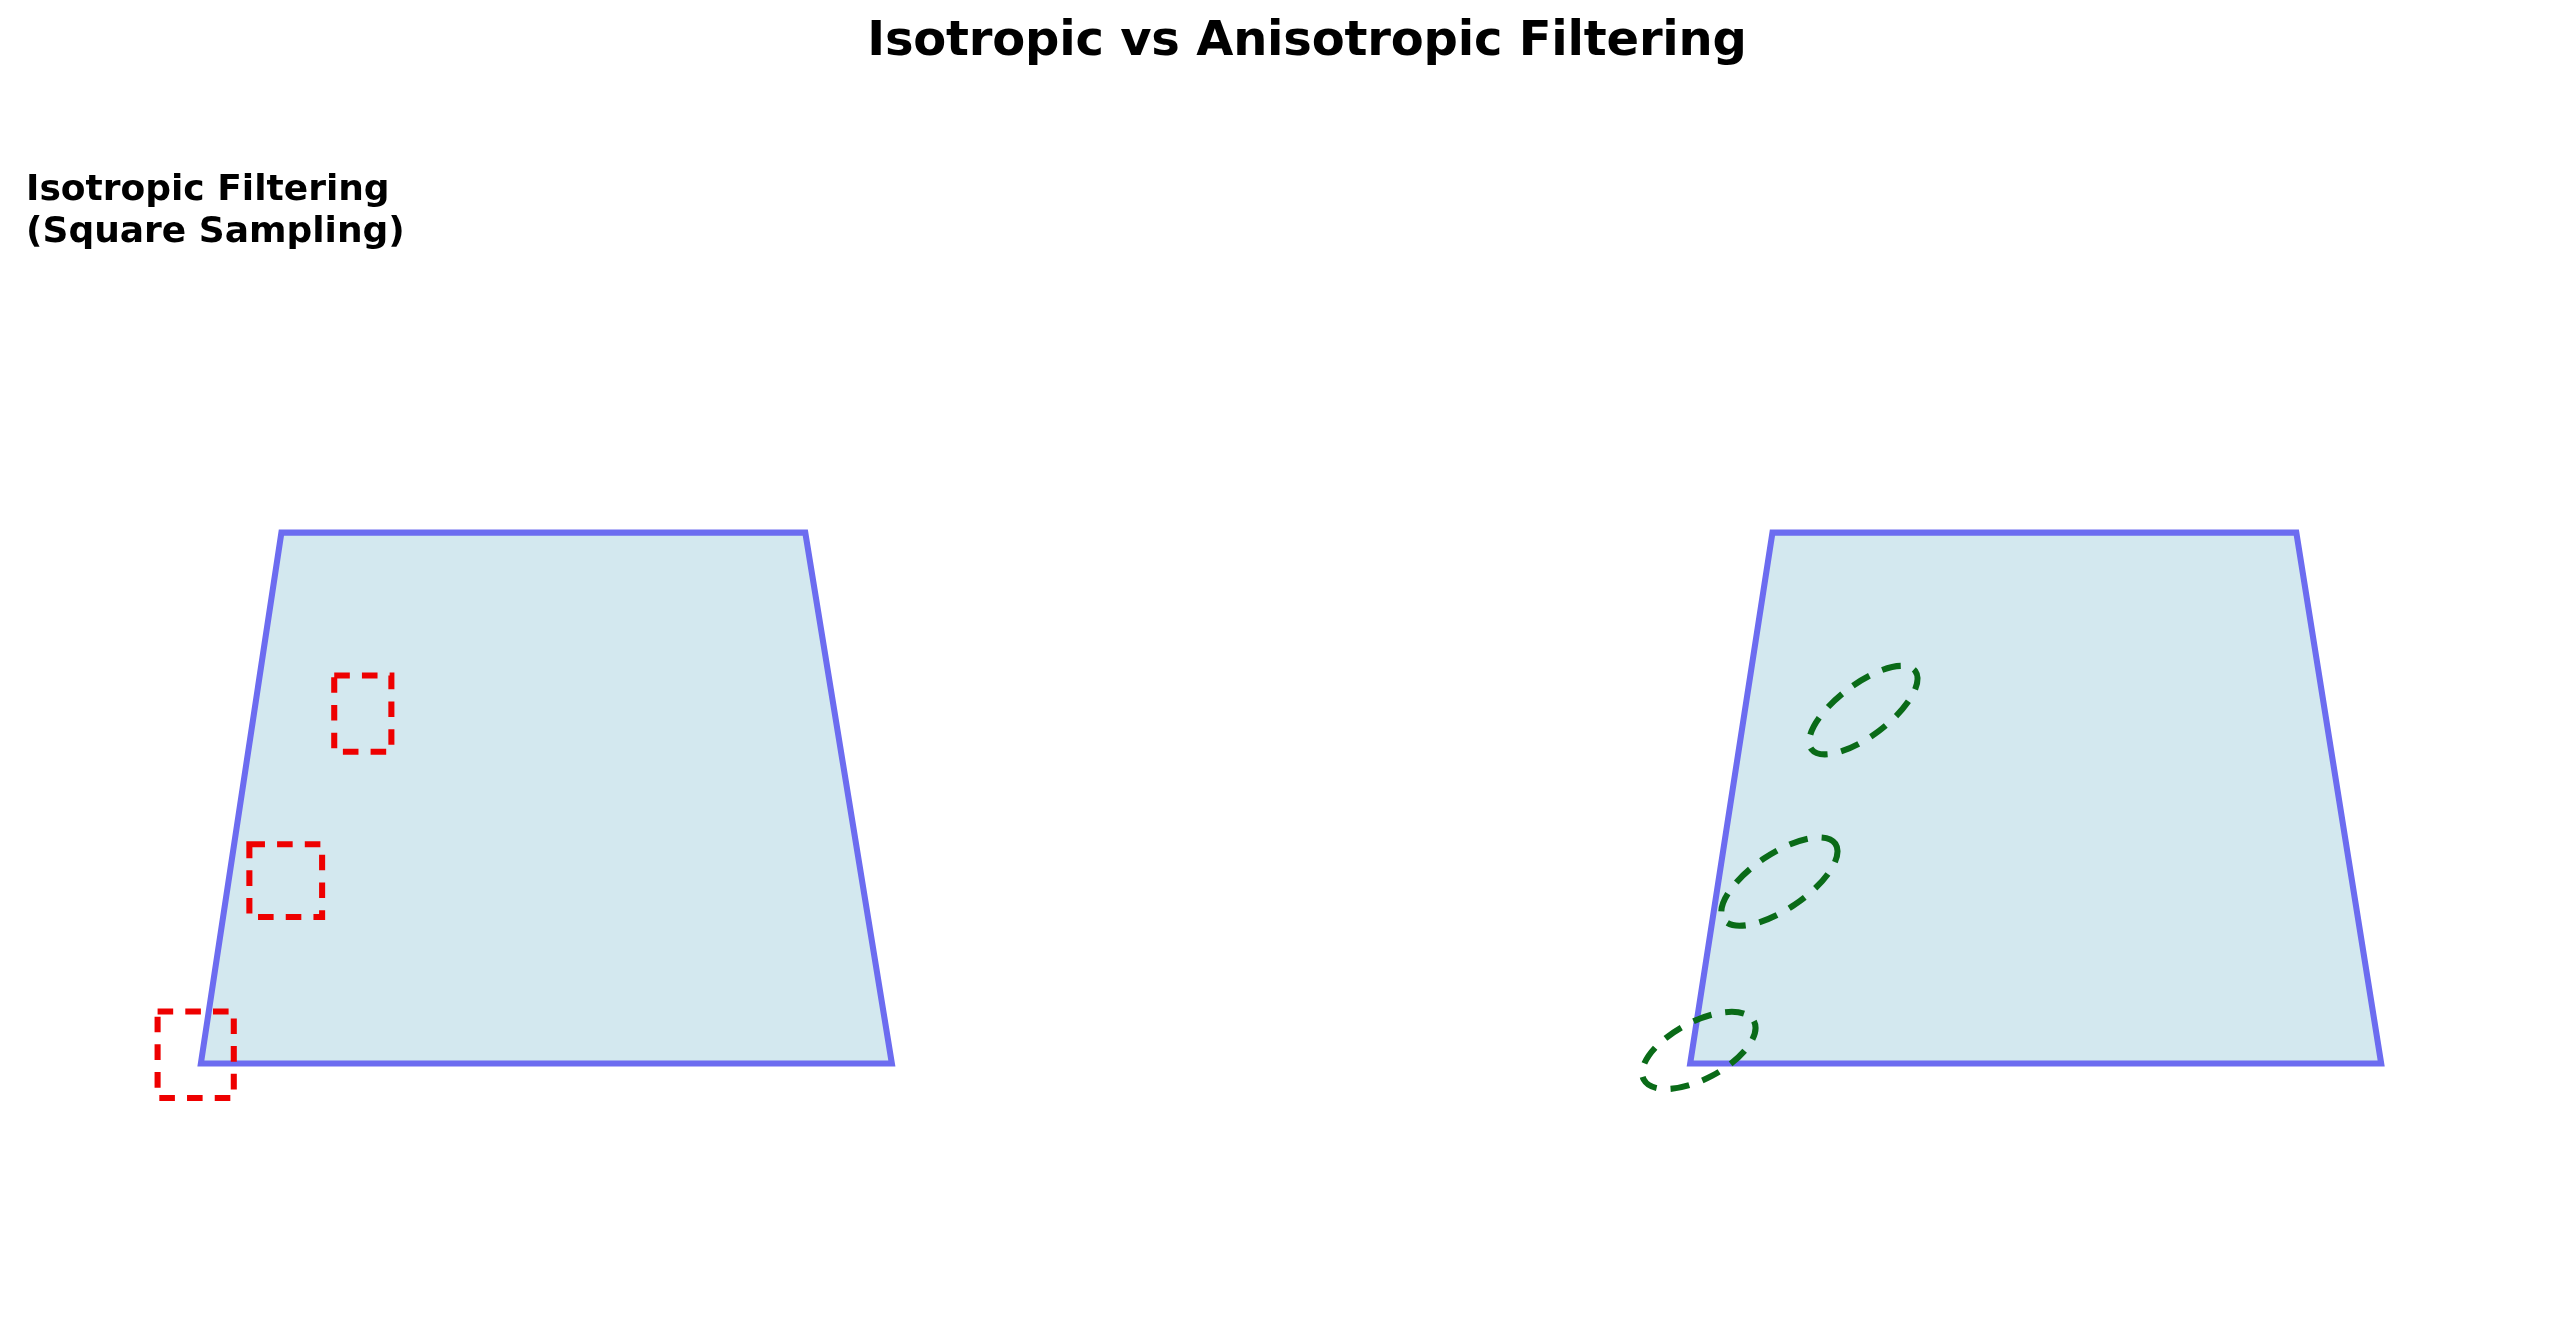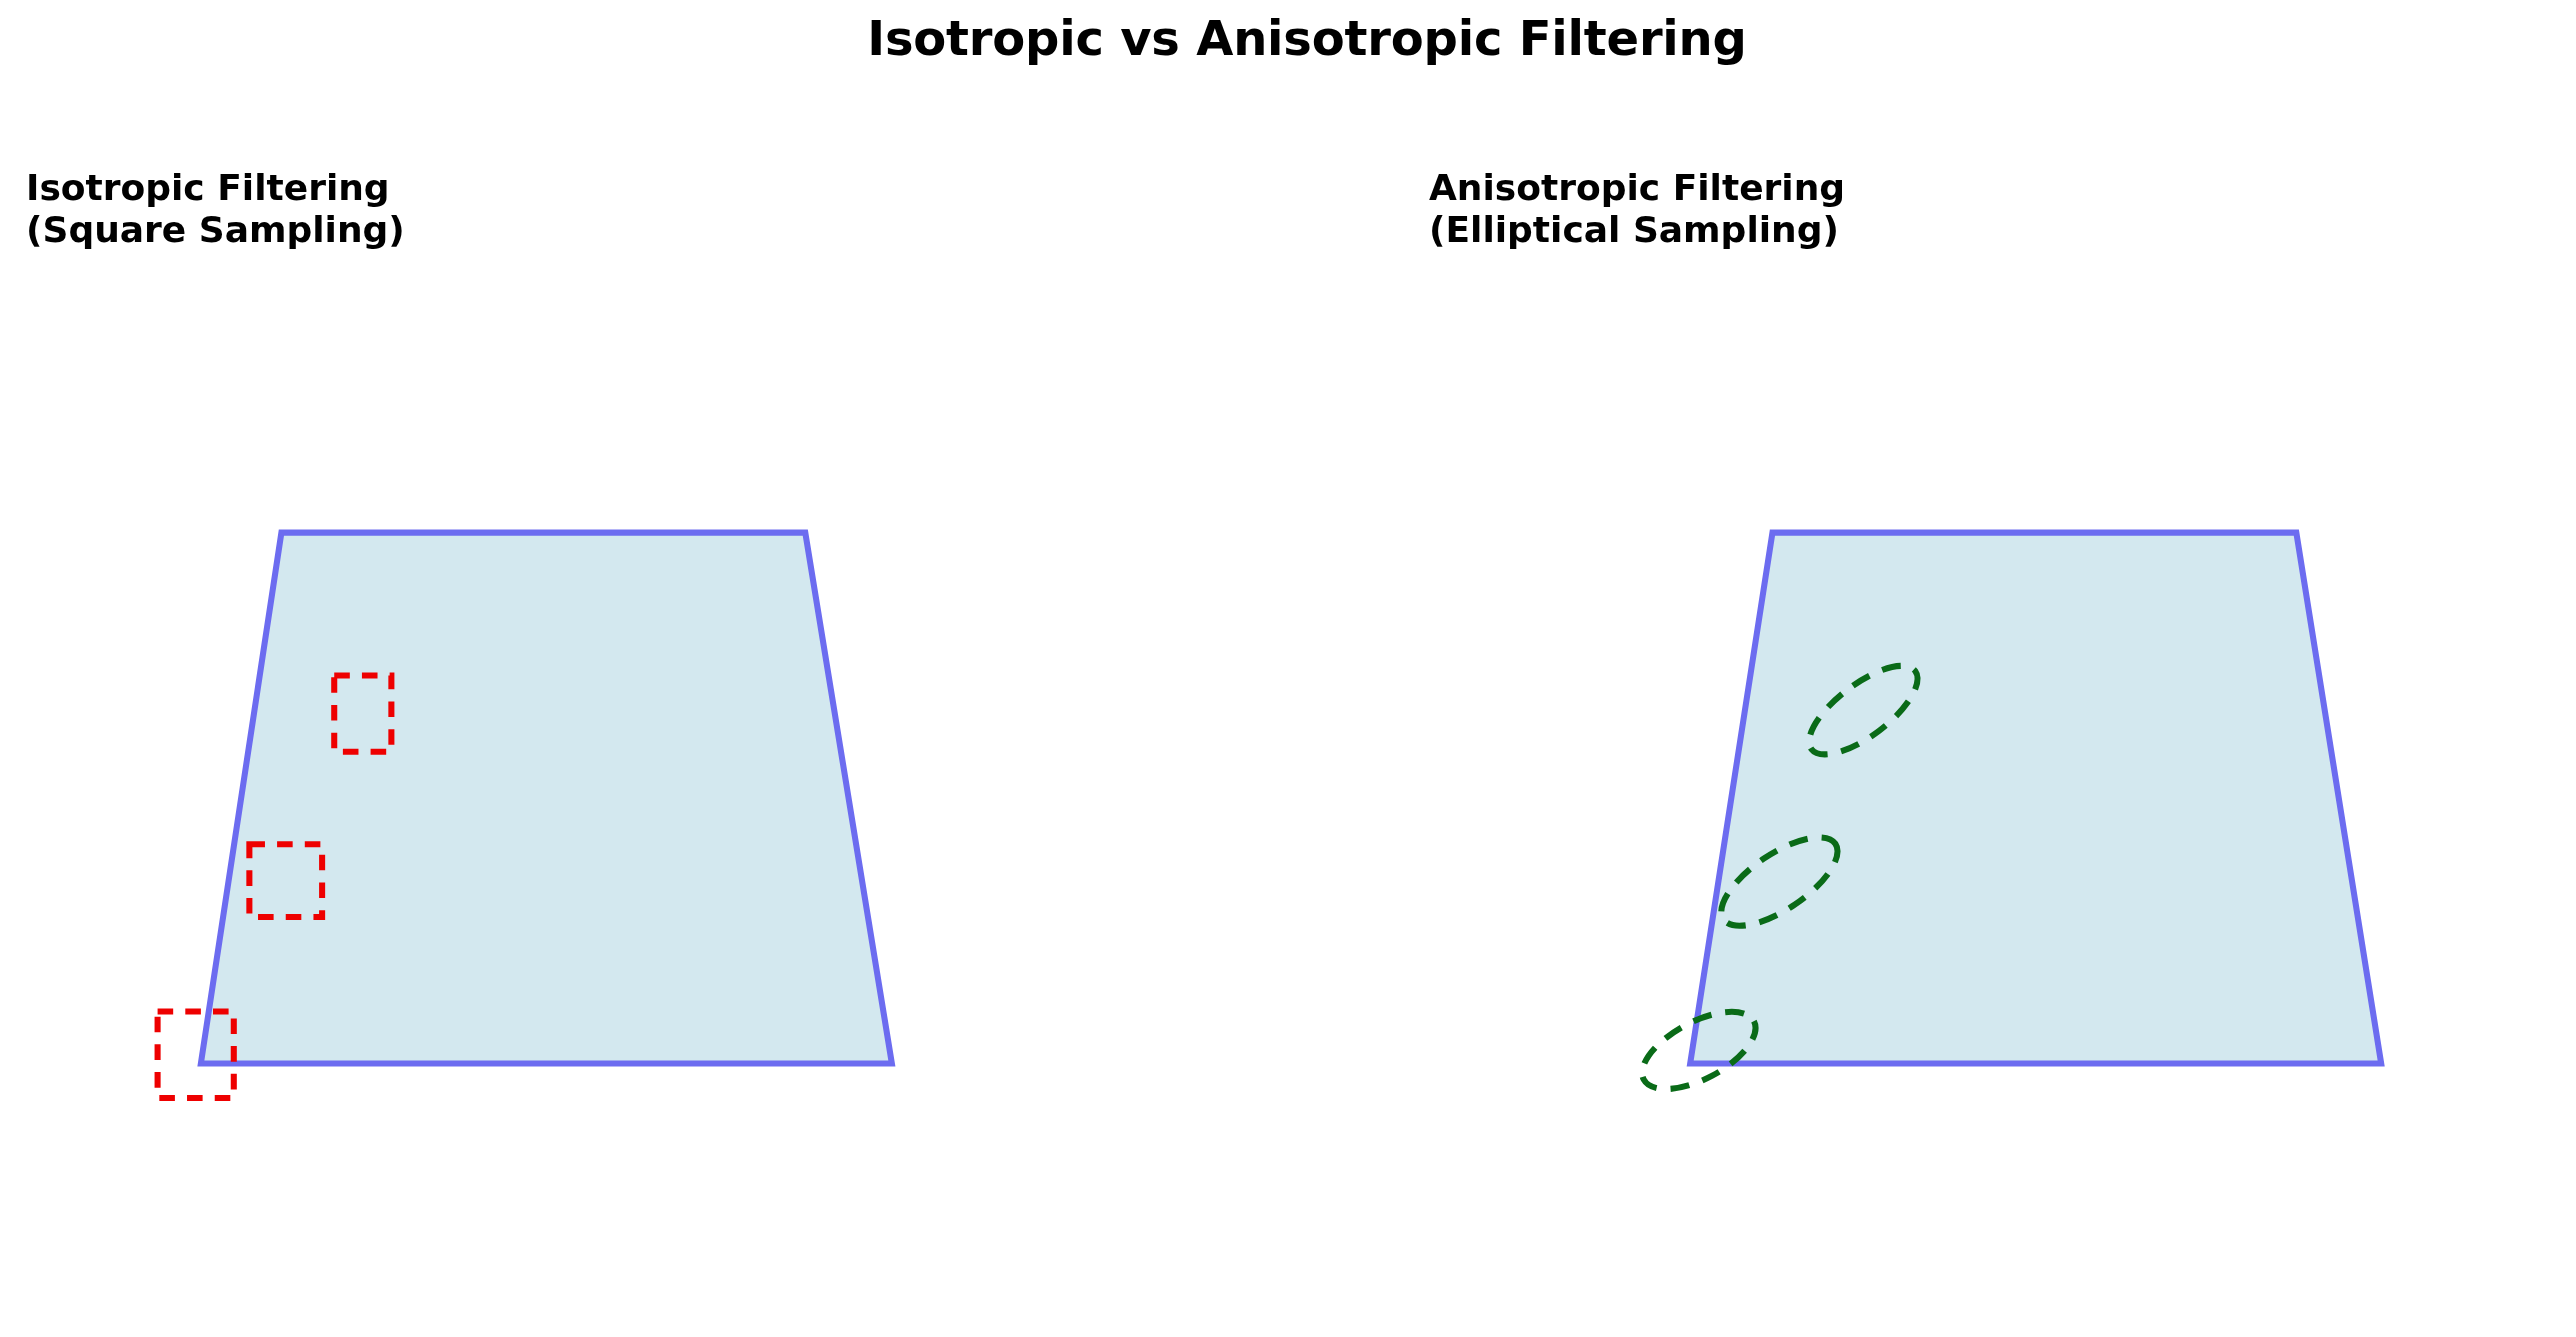--- a/index.html
+++ b/index.html
@@ -72,22 +72,20 @@
 </head>
 <body>
 
 <div id="figure-root">
 
   <div class="figure-title">Isotropic vs Anisotropic Filtering</div>
 
   <div class="panel-title" id="panel-title-left">Isotropic Filtering
 (Square Sampling)</div>
 
-  <div class="panel-title" id="panel-title-right">Anisotropic Filtering
-(Elliptical Sampling)</div>
 
   <svg id="figure-canvas" viewBox="0 0 2975 1545" xmlns="http://www.w3.org/2000/svg">
 
     <g>
       <polygon id="surface-left" stroke-linejoin="miter" points="325,615 930,615 1030,1228 232,1228" fill="#d3e8ef" stroke="#6c6cf0" stroke-width="7"></polygon>
       <g id="footprints-left">
           <rect x="386" y="780" width="66" height="88" fill="none" stroke="#ee0000" stroke-width="7" stroke-dasharray="18 14" stroke-linecap="butt"></rect>
           <rect x="288" y="975" width="84" height="84" fill="none" stroke="#ee0000" stroke-width="7" stroke-dasharray="18 14" stroke-linecap="butt"></rect>
           <rect x="182" y="1168" width="88" height="100" fill="none" stroke="#ee0000" stroke-width="7" stroke-dasharray="18 14" stroke-linecap="butt"></rect>
         </g>

